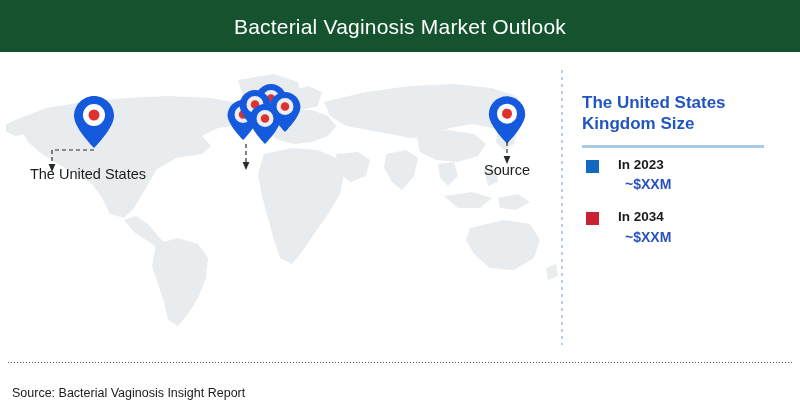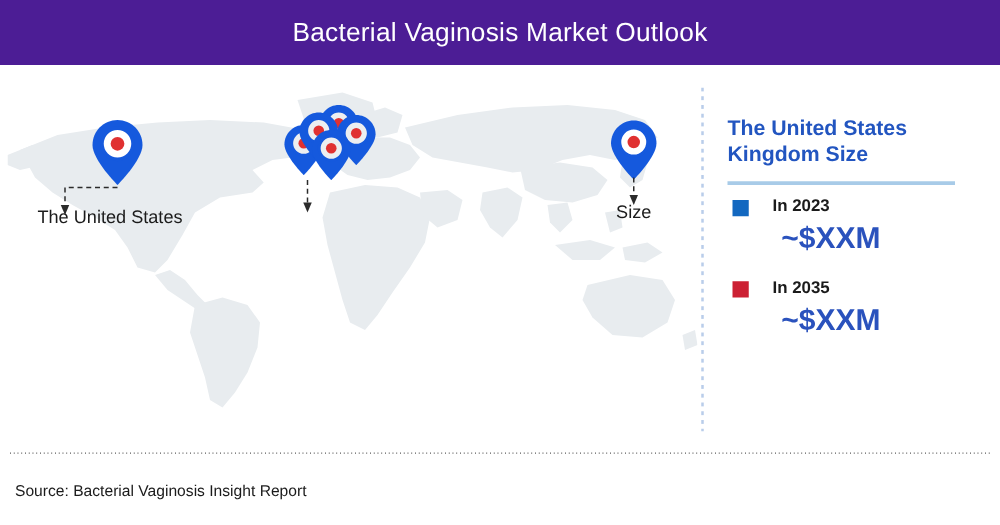--- a/index.html
+++ b/index.html
@@ -8,21 +8,21 @@
     background:#ffffff;
     font-family:"Liberation Sans", sans-serif;
     overflow:hidden;
     position:relative;
   }
   .page{position:relative;width:800px;height:420px;}
 
   
   .header{
     position:absolute;left:0;top:0;width:800px;height:52px;
-    background:#4c1d95;
+    background:#14532d;
     display:flex;align-items:center;justify-content:center;text-align:center;
   }
   .header-title{
     color:#ffffff;font-size:21px;font-weight:400;
     letter-spacing:.2px;line-height:1;
   }
 
   
   .body-area{position:absolute;left:0;top:52px;width:800px;height:310px;}
 
@@ -65,21 +65,21 @@
   }
   .legend{position:absolute;left:0px;top:105px;width:215px;}
   .legend-row{position:relative;margin-bottom:16px;padding-left:38px;}
   .swatch{
     position:absolute;left:6px;top:3px;width:13px;height:13px;
   }
   .legend-label{
     color:#1b1b1b;font-size:13.5px;font-weight:bold;line-height:1.2;
   }
   .legend-value{
-    color:#2a52bd;font-size:24px;font-weight:bold;line-height:1.3;
+    color:#2a52bd;font-size:14px;font-weight:bold;line-height:1.3;
     margin-top:2px;margin-left:7px;
   }
 
   
   .footer{position:absolute;left:0;top:362px;width:713px;height:58px;}
   .footer-sep{
     position:absolute;left:8px;top:0;width:784px;height:1px;
     background-image:linear-gradient(to right,#555 0,#555 1px,rgba(0,0,0,0) 1px,rgba(0,0,0,0) 3px);
     background-size:3px 1px;
   }
@@ -218,41 +218,41 @@
           <circle cx="22" cy="21" r="12.5" fill="none" stroke="#1559dd" stroke-width="3"></circle>
           <circle cx="22" cy="21" r="5.5" fill="#e03131"></circle>
         </svg>
       </div>
       <div class="leader" style="left:500px;top:90px;">
         <svg width="14" height="26" viewBox="0 0 14 26">
           <path d="M7,0 L7,16" fill="none" stroke="#2b2b2b" stroke-width="1.2" stroke-dasharray="4 3"></path>
           <path d="M7,22 L3.6,14 L10.4,14 Z" fill="#2b2b2b"></path>
         </svg>
       </div>
-      <div class="region-label" style="left:452px;top:108px;width:110px;">Size</div>
+      <div class="region-label" style="left:452px;top:108px;width:110px;">Source</div>
     </div>
 
     <div class="divider"></div>
 
     <div class="panel">
       <div class="panel-title">
         <span>The United States</span><br>
         <span>Kingdom Size</span>
       </div>
       <div class="panel-rule"></div>
 
       <div class="legend">
         <div class="legend-row">
           <span class="swatch" style="background:#1368c0;"></span>
           <div class="legend-label">In 2023</div>
           <div class="legend-value">~$XXM</div>
         </div>
         <div class="legend-row">
           <span class="swatch" style="background:#cc2033;"></span>
-          <div class="legend-label">In 2035</div>
+          <div class="legend-label">In 2034</div>
           <div class="legend-value">~$XXM</div>
         </div>
       </div>
     </div>
 
   </div>
 
   <div class="footer">
     <div class="footer-sep"></div>
     <div class="source-text">Source: Bacterial Vaginosis Insight Report</div>

